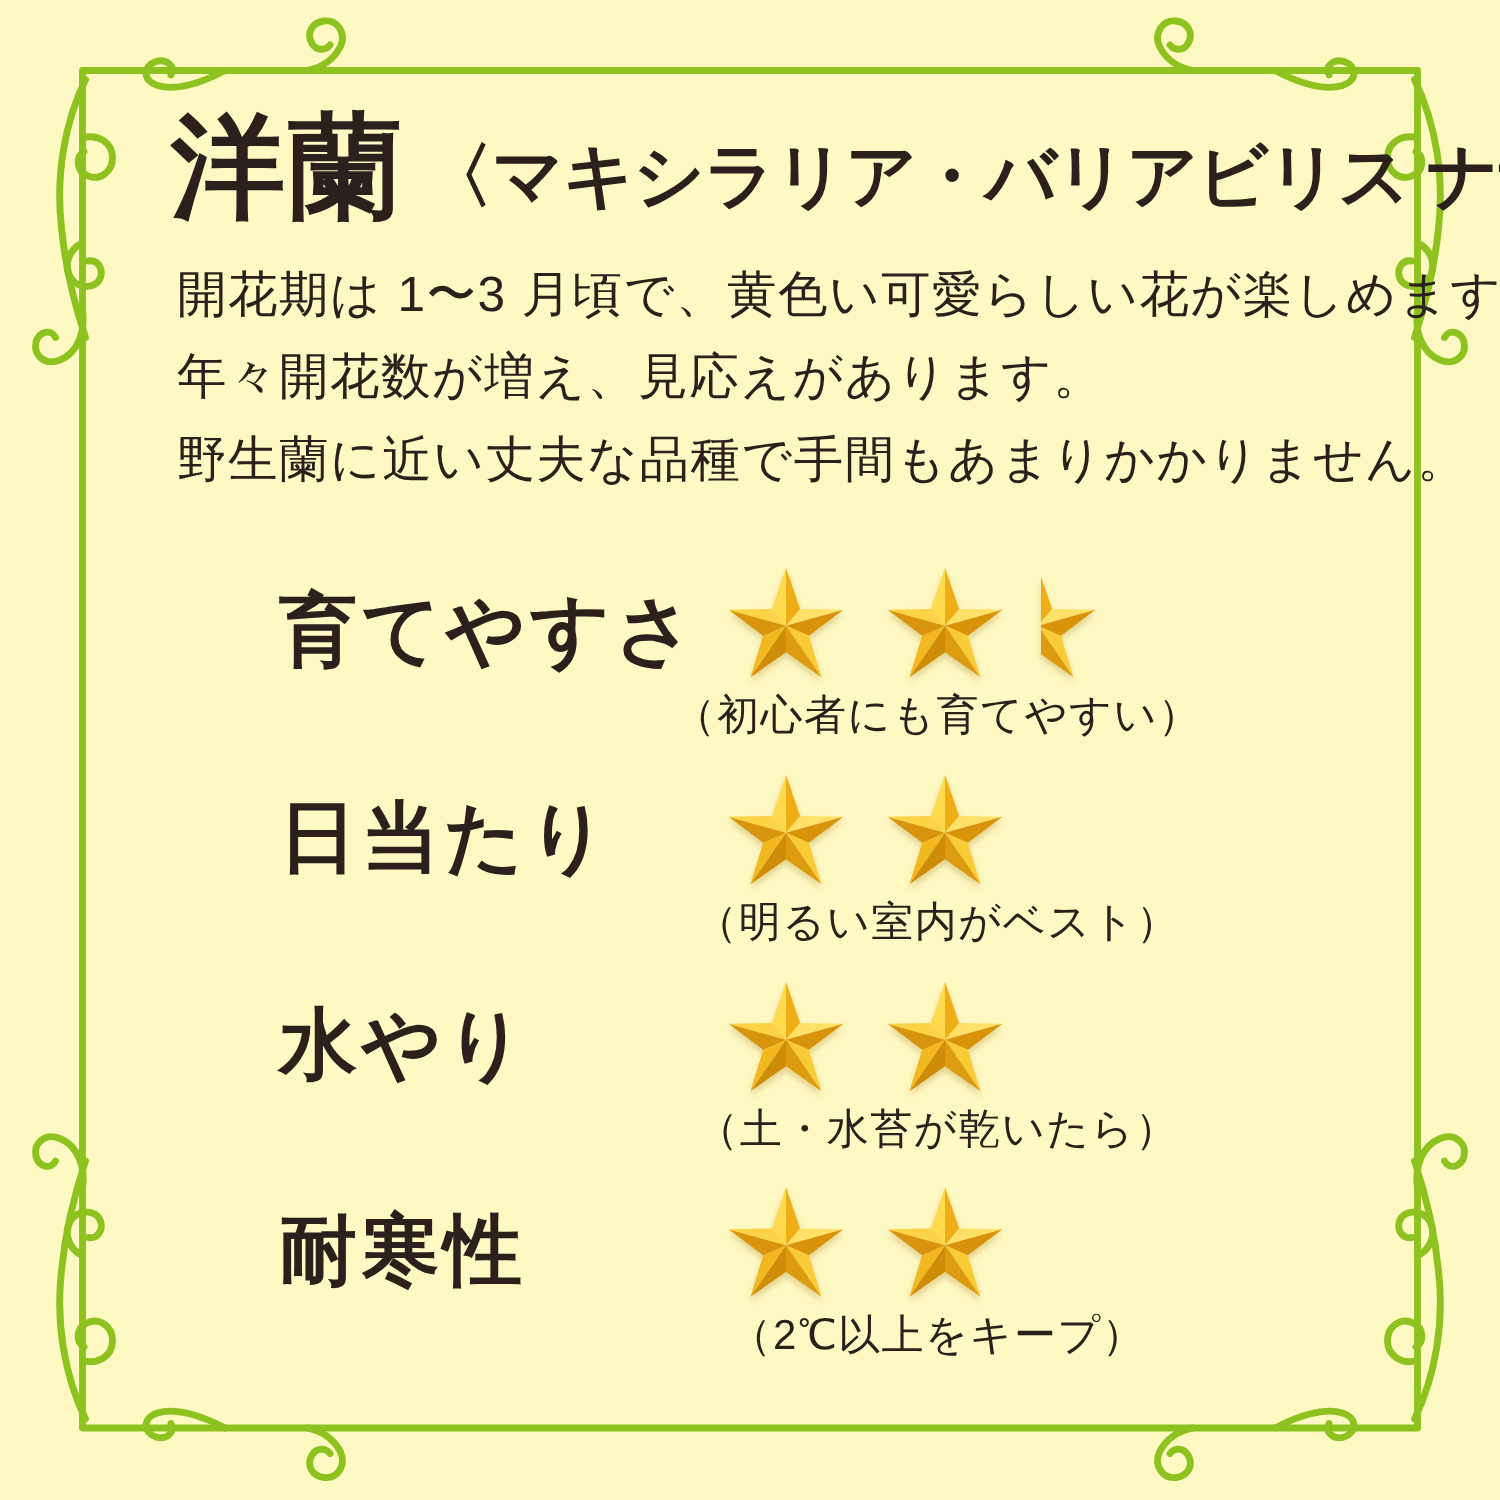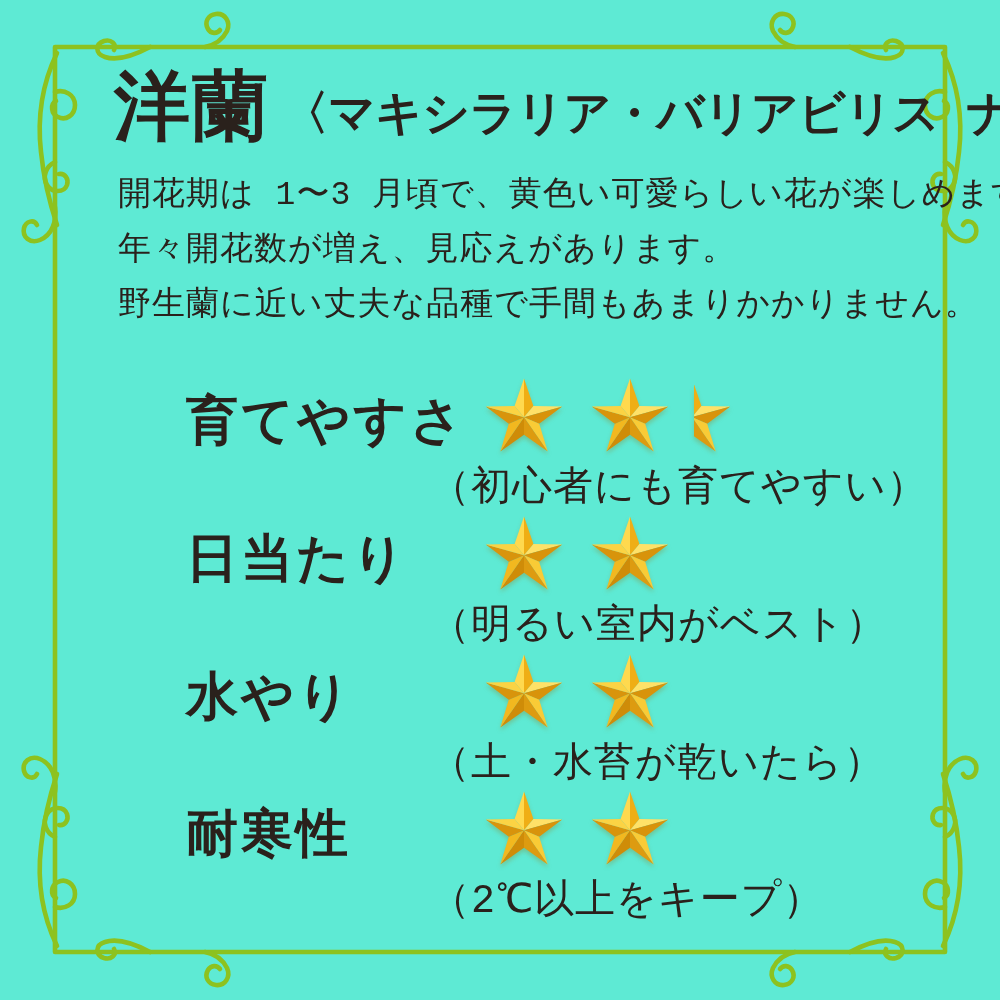--- a/index.html
+++ b/index.html
@@ -1,18 +1,18 @@
 <!DOCTYPE html>
 <html><head>
 <meta charset="utf-8">
 <style>
   html,body { margin:0; padding:0; background:#ffffff; }
   .canvas {
-    position:relative; width:1000px; height:1000px; background:#5eead4;
-    font-family:Liberation Mono, monospace; color:var(--ink,#2a211c); overflow:hidden;
+    position:relative; width:1000px; height:1000px; background:#fef9c3;
+    font-family:Liberation Sans, sans-serif; color:var(--ink,#2a211c); overflow:hidden;
   }
   .frame-svg { position:absolute; inset:0; width:1000px; height:1000px; }
   .fr { fill:none; stroke:var(--green,#8dc21f); stroke-width:4.6;
         stroke-linecap:round; stroke-linejoin:round; }
 
   .title-row { position:absolute; left:114px; top:74px; display:flex; align-items:center; gap:12px; white-space:nowrap; }
   .title-main { font-size:76px; font-weight:900; letter-spacing:2px; line-height:1; }
   .title-sub  { font-size:47px; font-weight:700; letter-spacing:-1px; line-height:1; padding-top:8px; }
 
   .desc { position:absolute; left:118px; top:168px; }
@@ -22,21 +22,21 @@
   .row-1 { top:370px; } .row-2 { top:508px; } .row-3 { top:646px; } .row-4 { top:783px; }
 
   .rating-label { position:absolute; left:186px; top:16px; font-size:52px;
                   font-weight:600; letter-spacing:3px; white-space:nowrap; }
   .stars { position:absolute; left:482px; top:5px; display:flex; gap:22px; align-items:flex-start; }
   .star  { display:block; filter:drop-shadow(0 3px 2px rgba(150,105,0,0.28)); }
   .star svg { display:block; }
   .star-half { width:42px; overflow:hidden; }
   .star-half svg { margin-left:-44px; }
   .rating-note { position:absolute; left:430px; top:88px; width:390px; text-align:center;
-                 font-size:40px; letter-spacing:1px; white-space:nowrap; }
+                 font-size:28px; letter-spacing:1px; white-space:nowrap; }
 </style>
 </head>
 <body>
 
 <div class="canvas" style="--green: #8dc21f; --ink: #2a211c;">
 
   <svg class="frame-svg" viewBox="0 0 1000 1000">
     <defs>
       <g id="flourish">
         <path class="fr" d="M 150,0 C 160,-2 168,-8 172,-16 C 176,-25 170,-34 161,-33 C 153,-32 149,-25 153,-18 C 156,-13 162,-13 165,-17"></path>

